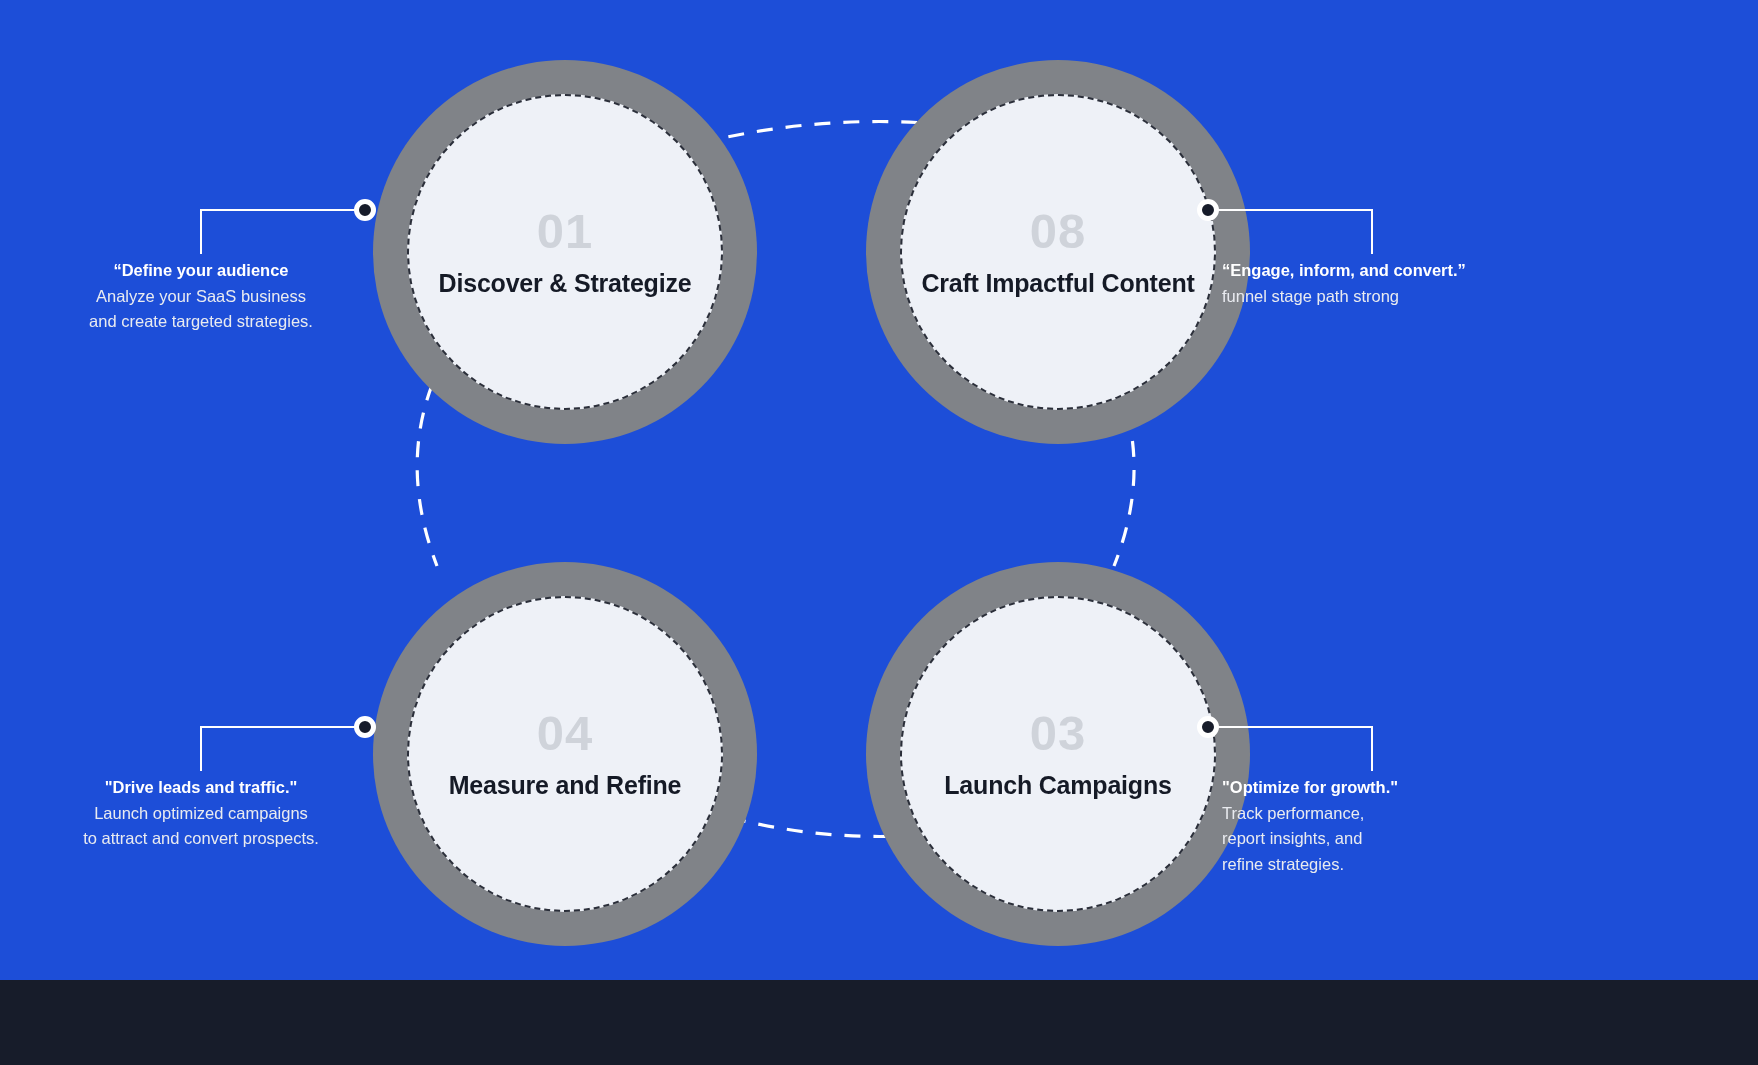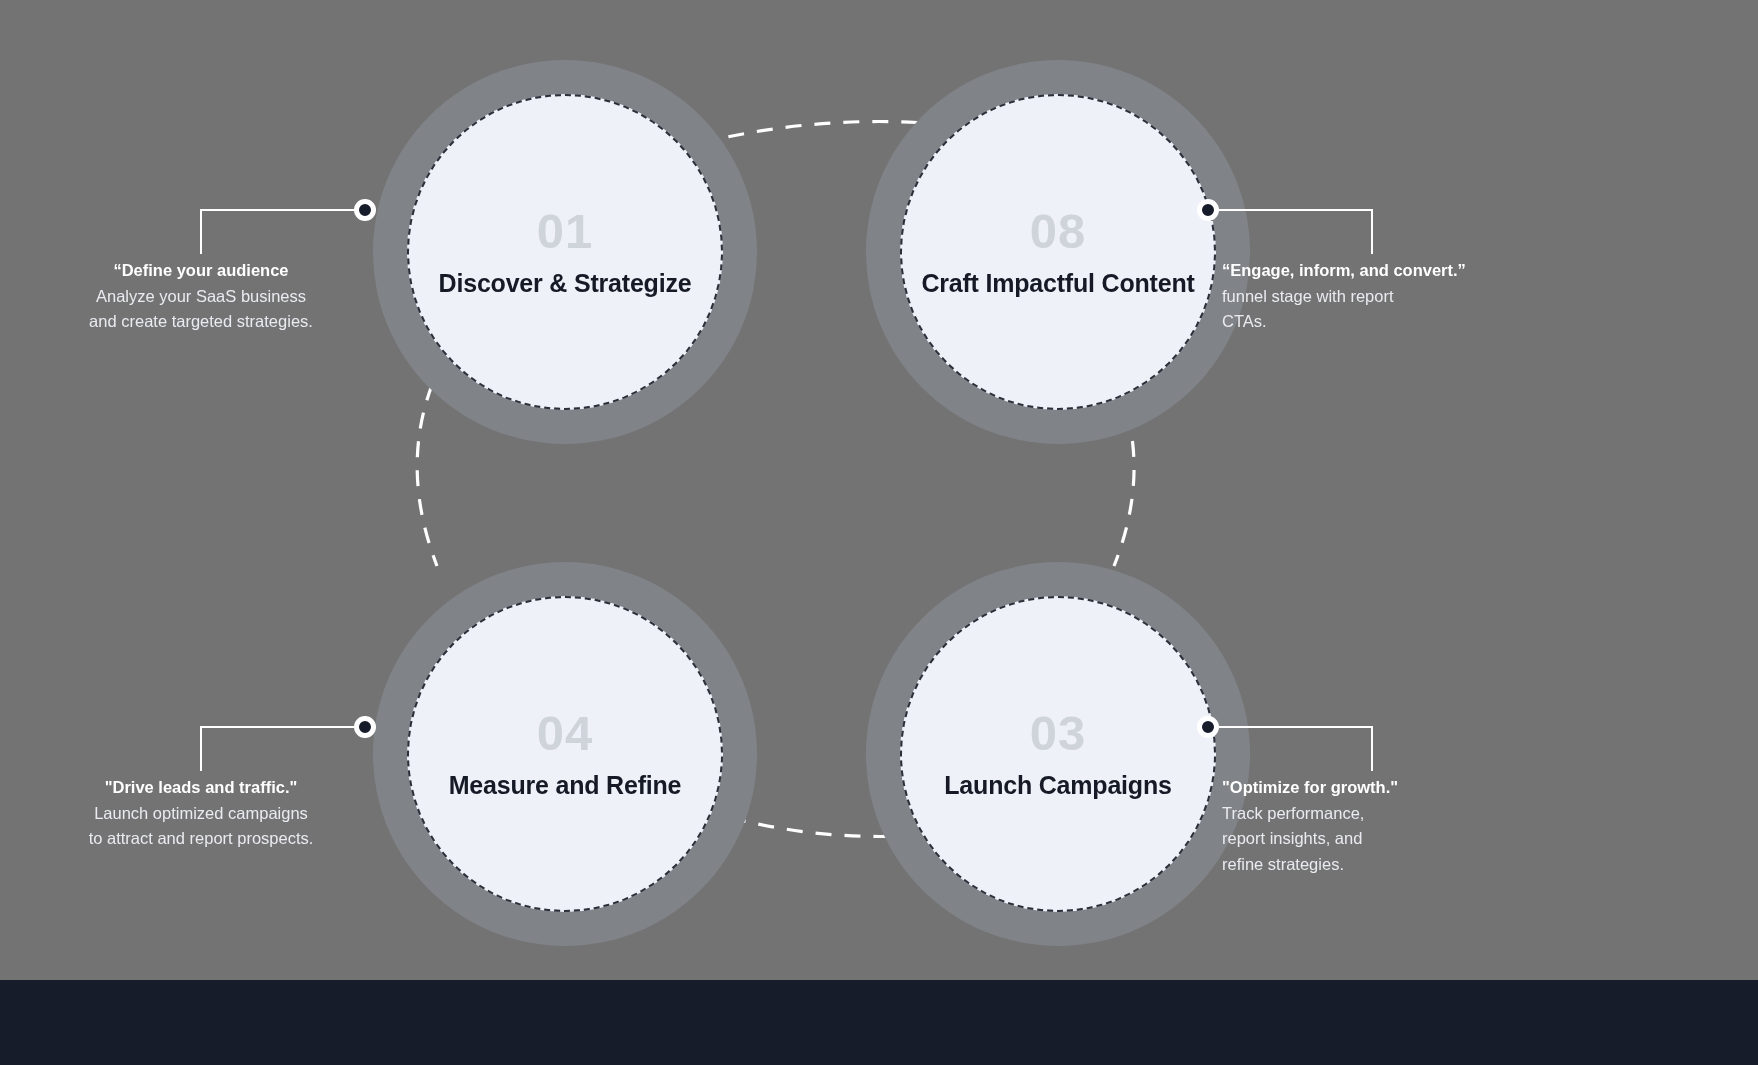--- a/index.html
+++ b/index.html
@@ -2,21 +2,21 @@
 <html><head>
 <meta charset="utf-8">
 <style>
   * { margin:0; padding:0; box-sizing:border-box; }
   html, body {
     width:1758px; height:1065px;
     background:#171c2a;
     font-family:"Liberation Sans", sans-serif;
     overflow:hidden;
   }
-  #stage { position:relative; width:1758px; height:980px; background:#737373; }
+  #stage { position:relative; width:1758px; height:980px; background:#1d4ed8; }
 
   .arcs { position:absolute; left:0; top:0; width:1758px; height:1065px; pointer-events:none; }
 
   
   .node {
     position:absolute;
     width:384px; height:384px;
     border-radius:50%;
     background:#808388;
     display:flex; align-items:center; justify-content:center;
@@ -154,28 +154,27 @@
   <div class="dot" id="dot4"></div>
 
   <div class="note left" id="note1">
     <div class="note-head">“Define your audience</div>
     <div class="note-body">Analyze your SaaS business</div>
     <div class="note-body">and create targeted strategies.</div>
   </div>
 
   <div class="note right" id="note2">
     <div class="note-head">“Engage, inform, and convert.”</div>
-    <div class="note-body">funnel stage with report</div>
-    <div class="note-body">CTAs.</div>
+    <div class="note-body">funnel stage path strong</div>
   </div>
 
   <div class="note left" id="note4">
     <div class="note-head">"Drive leads and traffic."</div>
     <div class="note-body">Launch optimized campaigns</div>
-    <div class="note-body">to attract and report prospects.</div>
+    <div class="note-body">to attract and convert prospects.</div>
   </div>
 
   <div class="note right" id="note3">
     <div class="note-head">"Optimize for growth."</div>
     <div class="note-body">Track performance,</div>
     <div class="note-body">report insights, and</div>
     <div class="note-body">refine strategies.</div>
   </div>
 
 </div>

